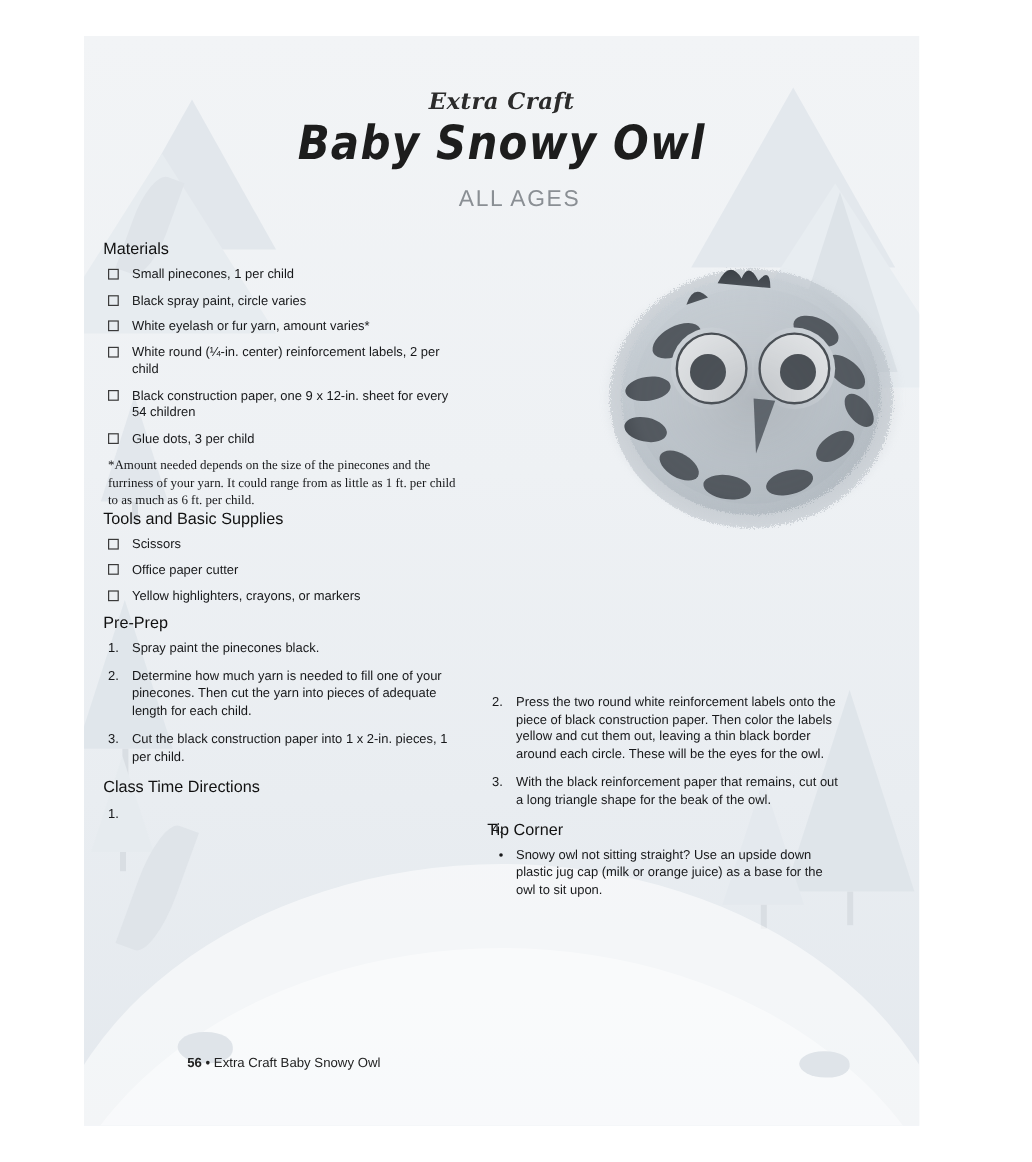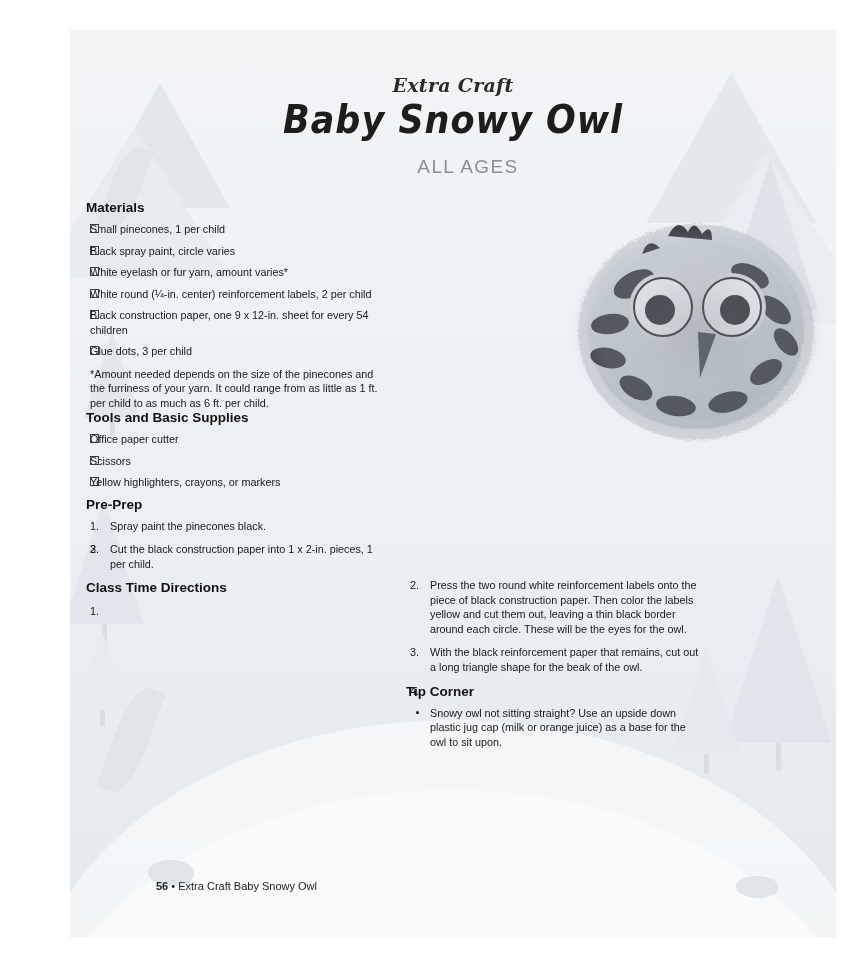--- a/index.html
+++ b/index.html
@@ -6,21 +6,21 @@
   body{
     width:860px;height:968px;
     background:#ffffff;
     font-family:"Liberation Sans", sans-serif;
     position:relative;
     overflow:hidden;
   }
   .page{
     position:absolute;
     left:70px; top:30px;
-    width:766px; height:908px;
+    width:696px; height:908px;
     background:linear-gradient(180deg,#f2f4f6 0%, #eef1f4 40%, #e9edf1 70%, #e4e9ee 100%);
     overflow:hidden;
   }
   
   .scene{position:absolute;inset:0;pointer-events:none;}
   .mtn{position:absolute;width:0;height:0;border-style:solid;border-color:transparent;}
   .snowband{
     position:absolute;
     left:-40px; right:-40px;
     height:300px;
@@ -65,26 +65,27 @@
   .cols{
     position:relative;
     margin:22px 16px 0 16px;
     display:flex;
     gap:26px;
   }
   .col{width:294px;}
   .colR{padding-top:378px;}
   h2.sec{
     font-size:13.5px;color:#111;margin:0 0 7px 0;
-    font-weight:bold;
+    font-weight:normal;
   }
   .sec-sp{margin-top:16px;}
   ul.chk{list-style:none;margin:0 0 0 4px;padding:0;}
   ul.chk li{
     position:relative;
+    padding-left:20px;
     font-size:10.8px;line-height:14.5px;color:#17181a;
     margin-bottom:7px;
   }
   ul.chk li .box{
     position:absolute;left:0;top:2px;
     width:7px;height:7px;
     border:1px solid #3a3a3a;
     background:transparent;
   }
   ol.num{list-style:none;margin:0 0 0 4px;padding:0;counter-reset:n;}
@@ -97,20 +98,21 @@
   ol.num li .nm{position:absolute;left:0;top:0;font-size:10.8px;}
   ul.bul{list-style:none;margin:0 0 0 4px;padding:0;}
   ul.bul li{
     position:relative;padding-left:20px;
     font-size:10.8px;line-height:14.6px;color:#17181a;
   }
   ul.bul li .bd{position:absolute;left:6px;top:5px;width:3px;height:3px;border-radius:50%;background:#17181a;}
   p.note{
     font-size:10.8px;line-height:14.5px;color:#17181a;
     margin:8px 0 0 4px;
+    font-family:Liberation Serif, serif;
   }
   
   .owl-wrap{
     position:absolute;
     right:-4px; top:176px;
     width:290px;height:250px;
   }
   .owl-shadow{
     position:absolute;left:22px;top:18px;width:250px;height:215px;
     border-radius:50%;
@@ -246,29 +248,29 @@
           <li><span class="box"></span><span>Black spray paint, circle varies</span></li>
           <li><span class="box"></span><span>White eyelash or fur yarn, amount varies*</span></li>
           <li><span class="box"></span><span>White round (¼-in. center) reinforcement labels, 2 per child</span></li>
           <li><span class="box"></span><span>Black construction paper, one 9 x 12-in. sheet for every 54 children</span></li>
           <li><span class="box"></span><span>Glue dots, 3 per child</span></li>
         </ul>
         <p class="note">*Amount needed depends on the size of the pinecones and the furriness of your yarn. It could range from as little as 1 ft. per child to as much as 6 ft. per child.</p>
 
         <h2 class="sec sec-sp">Tools and Basic Supplies</h2>
         <ul class="chk">
+          <li><span class="box"></span><span>Scissors</span></li>
           <li><span class="box"></span><span>Office paper cutter</span></li>
-          <li><span class="box"></span><span>Scissors</span></li>
           <li><span class="box"></span><span>Yellow highlighters, crayons, or markers</span></li>
         </ul>
 
         <h2 class="sec sec-sp">Pre-Prep</h2>
         <ol class="num">
           <li><span class="nm">1.</span><span>Spray paint the pinecones black.</span></li>
-          <li><span class="nm">2.</span></li>
+          <li><span class="nm">2.</span><span>Determine how much yarn is needed to fill one of your pinecones. Then cut the yarn into pieces of adequate length for each child.</span></li>
           <li><span class="nm">3.</span><span>Cut the black construction paper into 1 x 2-in. pieces, 1 per child.</span></li>
         </ol>
 
         <h2 class="sec sec-sp">Class Time Directions</h2>
         <ol class="num">
           <li>
             <span class="nm">1.</span>
           </li>
         </ol>
       </div>

